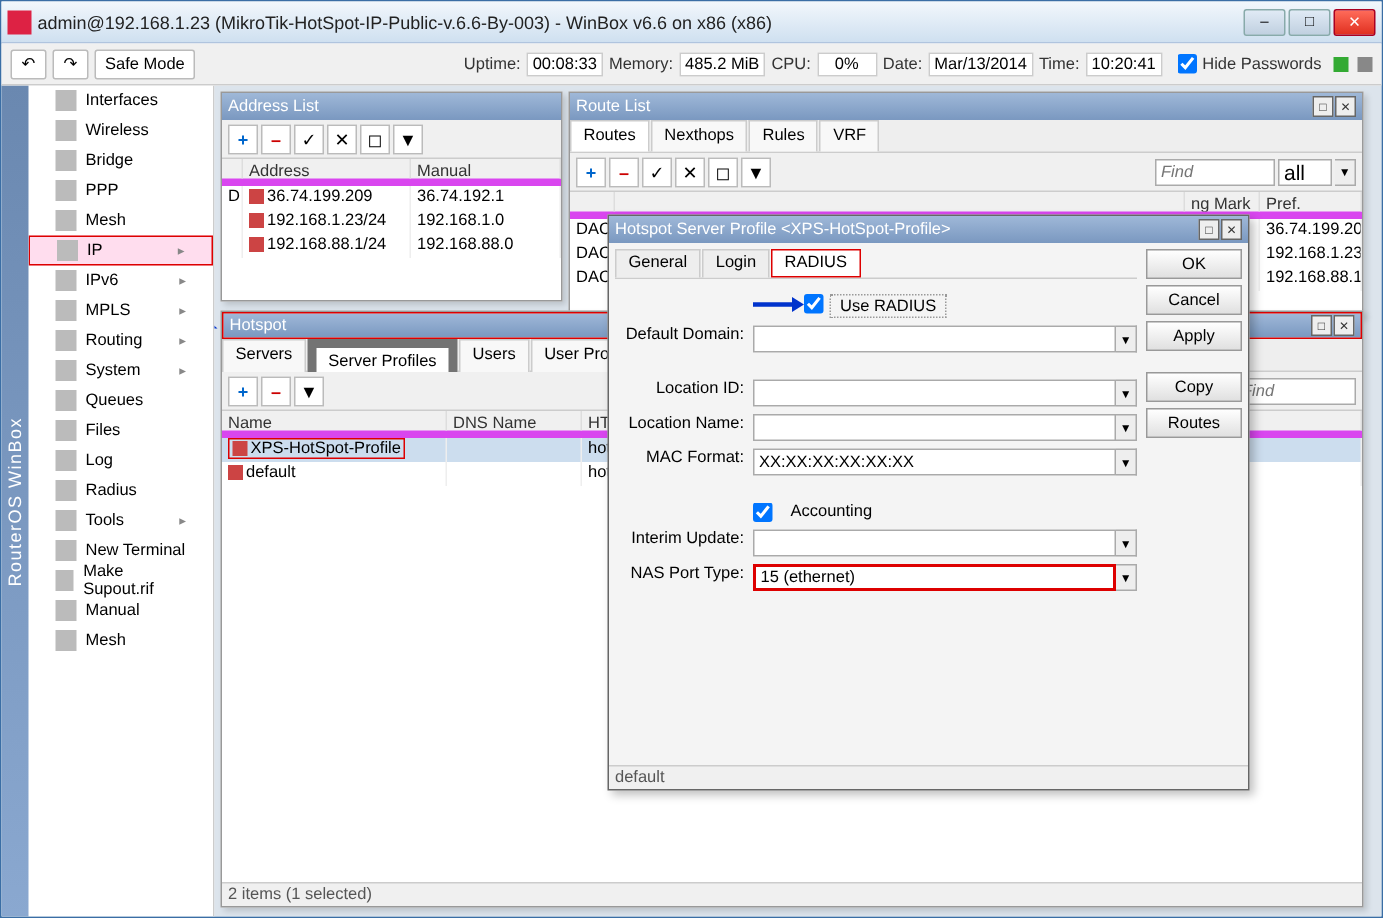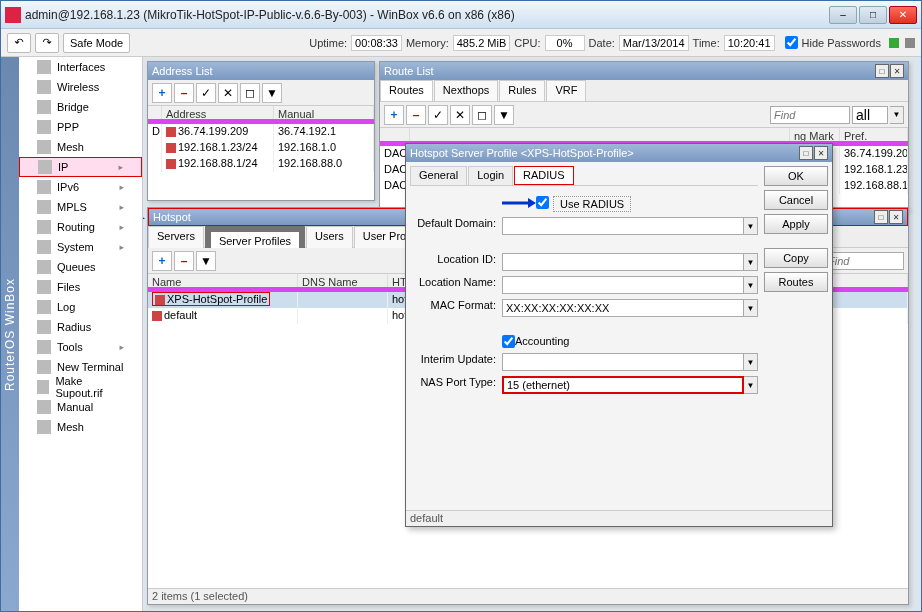--- a/index.html
+++ b/index.html
@@ -377,21 +377,21 @@
             </div>
             <div class="form-row">
               <div class="form-label">MAC Format:</div>
               <input class="form-input" value="XX:XX:XX:XX:XX:XX" style="">
               <div class="form-dd">▼</div>
             </div>
             <div style="height:8px"></div>
             <div class="form-row">
               <div class="form-label"></div>
               <input type="checkbox" checked="" style="">
-              <span style="margin-left:0">Accounting</span>
+              <span style="margin-left:12px">Accounting</span>
             </div>
             <div class="form-row">
               <div class="form-label">Interim Update:</div>
               <input class="form-input" value="" style="">
               <div class="form-dd">▼</div>
             </div>
             <div class="form-row">
               <div class="form-label">NAS Port Type:</div>
               <input class="form-input highlight" value="15 (ethernet)" style="">
               <div class="form-dd">▼</div>

